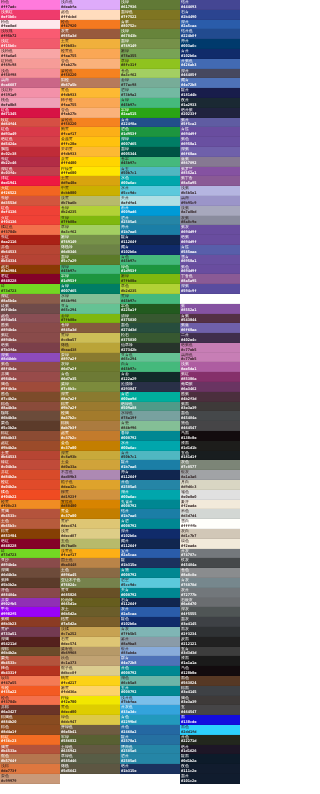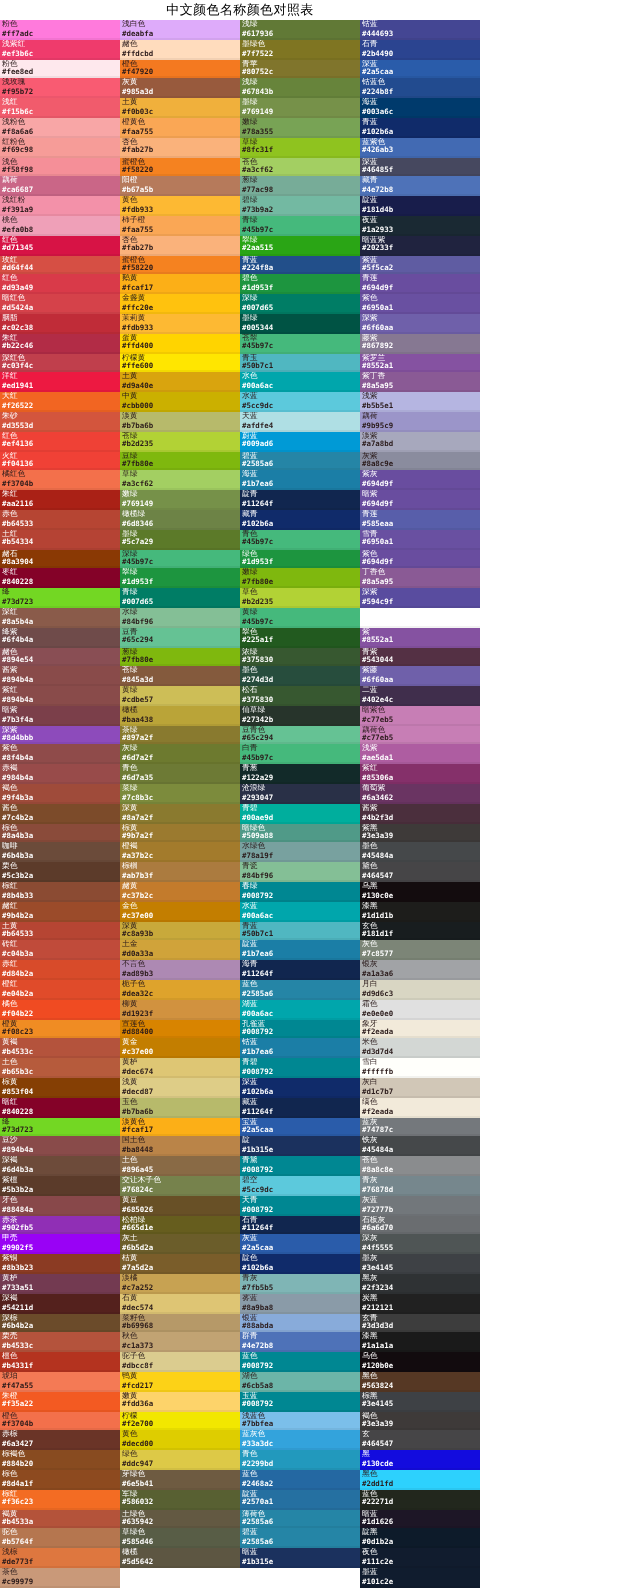--- a/index.html
+++ b/index.html
@@ -65,21 +65,20 @@
     font-family: "DejaVu Sans Mono", "Liberation Mono", monospace;
     font-size: 3.7px;
     font-weight: bold;
   }
 </style>
 </head>
 <body>
 
 <div id="sheet">
 
-  <div id="title-bar">中文颜色名称颜色对照表</div>
 
   <div id="grid">
     <div class="col">
         <div class="swatch" style="height: 9.8px; background: rgb(255, 122, 220);">
           <span class="nm" style="color: rgb(42, 26, 26);">粉色</span>
           <span class="hx" style="color: rgb(42, 26, 26);">#ff7adc</span>
         </div>
         <div class="swatch" style="height: 9.8px; background: rgb(239, 59, 108);">
           <span class="nm" style="color: rgb(255, 255, 255);">浅紫红</span>
           <span class="hx" style="color: rgb(255, 255, 255);">#ef3b6c</span>

